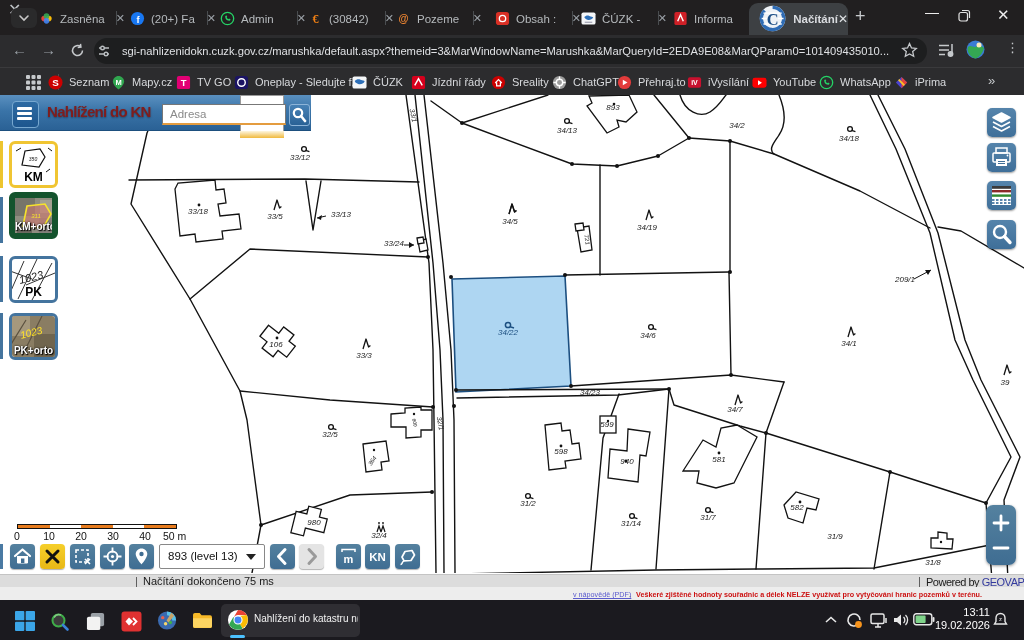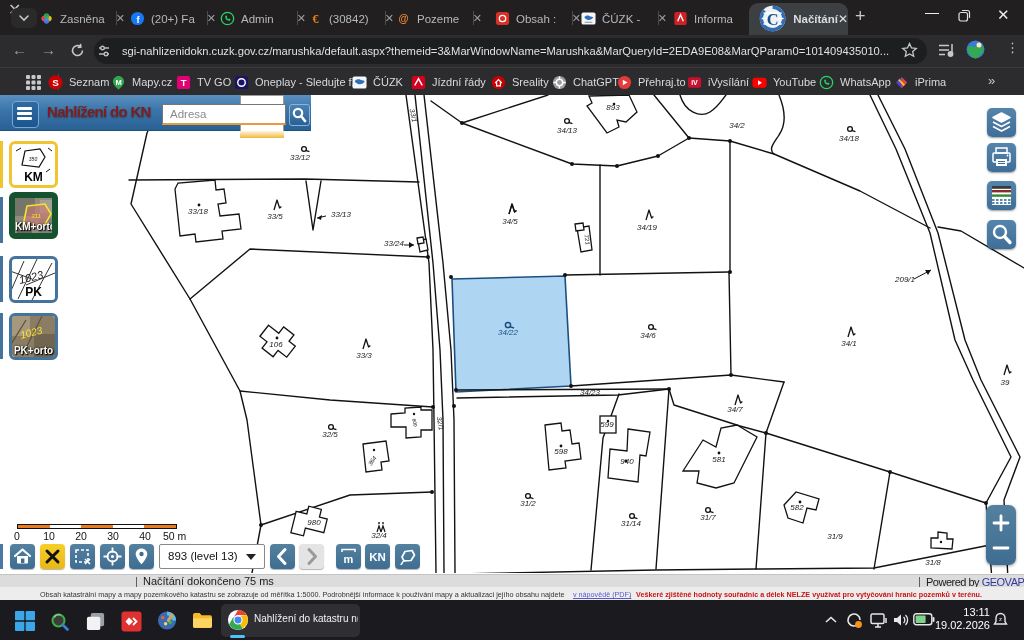--- a/index.html
+++ b/index.html
@@ -552,21 +552,20 @@
         <path d="M8,43 h14" stroke="#fff" stroke-width="2.8" stroke-linecap="round"></path>
       </svg></div>
 </div>
 <div id="row1" class="abs">
     <span style="position:absolute;left:135px;top:0px;color:#555;">|</span>
     <span style="position:absolute;left:143px;top:0px;font-size:11px;">Načítání dokončeno 75 ms</span>
     <span style="position:absolute;left:918px;top:0px;color:#555;">|</span>
     <span style="position:absolute;left:926px;top:1px;font-size:11px;letter-spacing:-0.5px;white-space:nowrap;">Powered by <span style="color:#333a9e;">GEOVAP</span></span>
   </div>
 <div id="row2" class="abs">
-    <span style="position:absolute;left:40px;top:3px;">Obsah katastrální mapy a mapy pozemkového katastru se zobrazuje od měřítka 1:5000. Podrobnější informace k používání mapy a aktualizaci jejího obsahu najdete</span>
     <span style="position:absolute;left:573px;top:3px;color:#5a5acd;text-decoration:underline;">v nápovědě (PDF)</span>
     <span style="position:absolute;left:629px;top:3px;color:#333;">.</span>
     <span style="position:absolute;left:636px;top:3px;"><span style="color:#cc1111;font-weight:bold;">Veškeré zjištěné hodnoty souřadnic a délek NELZE využívat pro vytyčování hranic pozemků v terénu.</span></span>
   </div>
 <div id="taskbar" class="abs">
     <svg class="abs" style="left:15px;top:11px" width="20" height="20" viewBox="0 0 21 21">
       <g fill="#3ba6e8">
         <rect x="0" y="0" width="9.8" height="9.8" rx="1"></rect>
         <rect x="11.2" y="0" width="9.8" height="9.8" rx="1"></rect>
         <rect x="0" y="11.2" width="9.8" height="9.8" rx="1"></rect>

